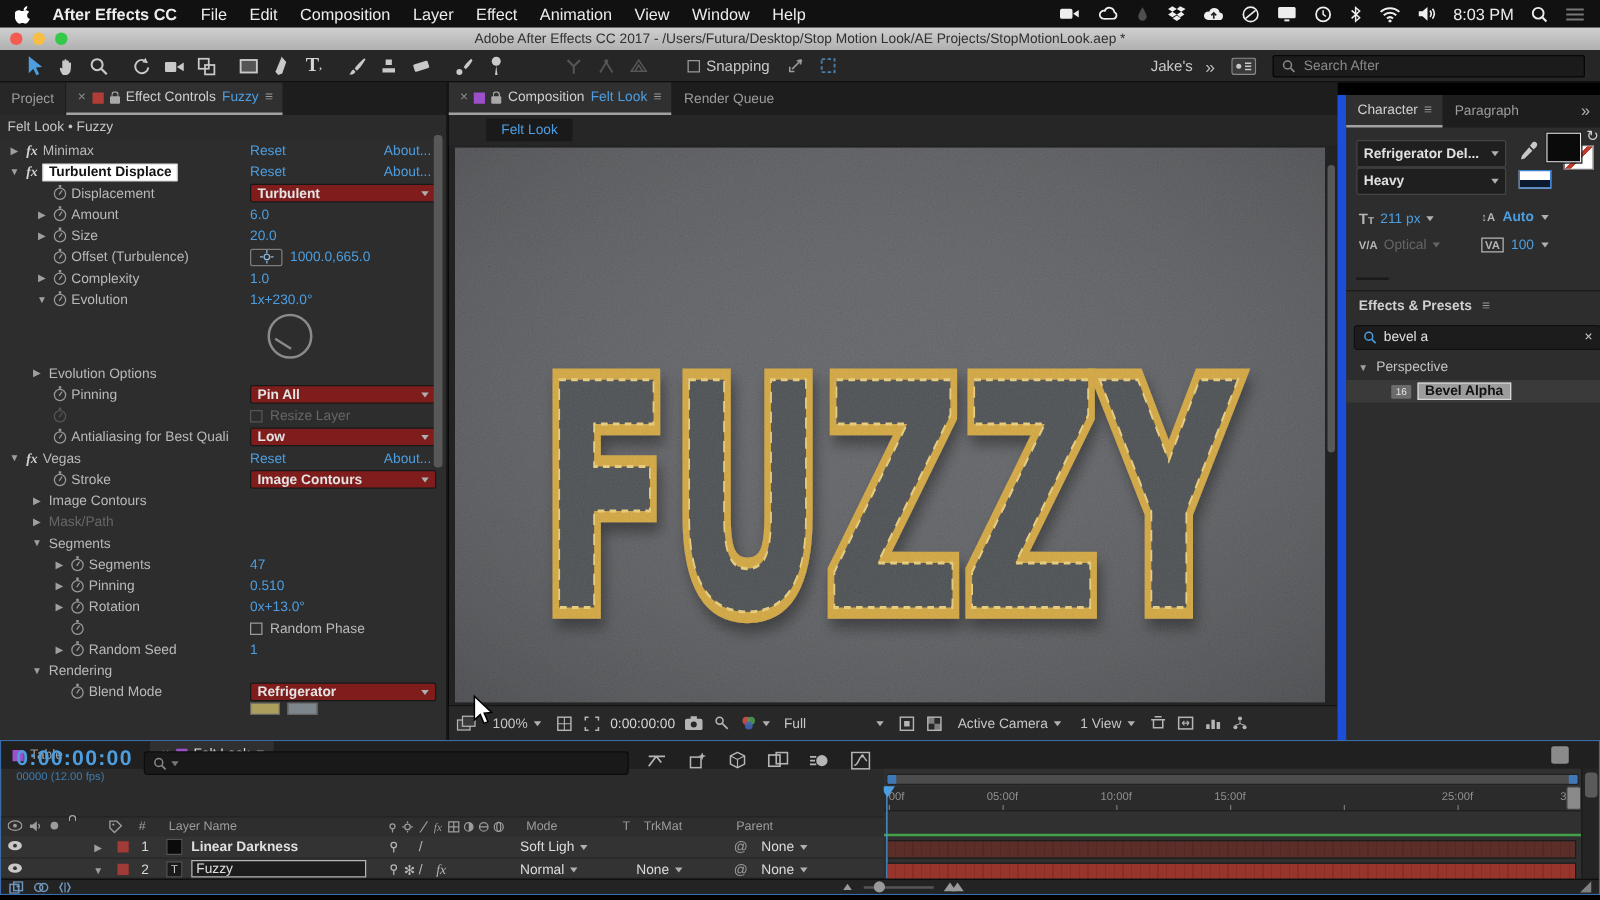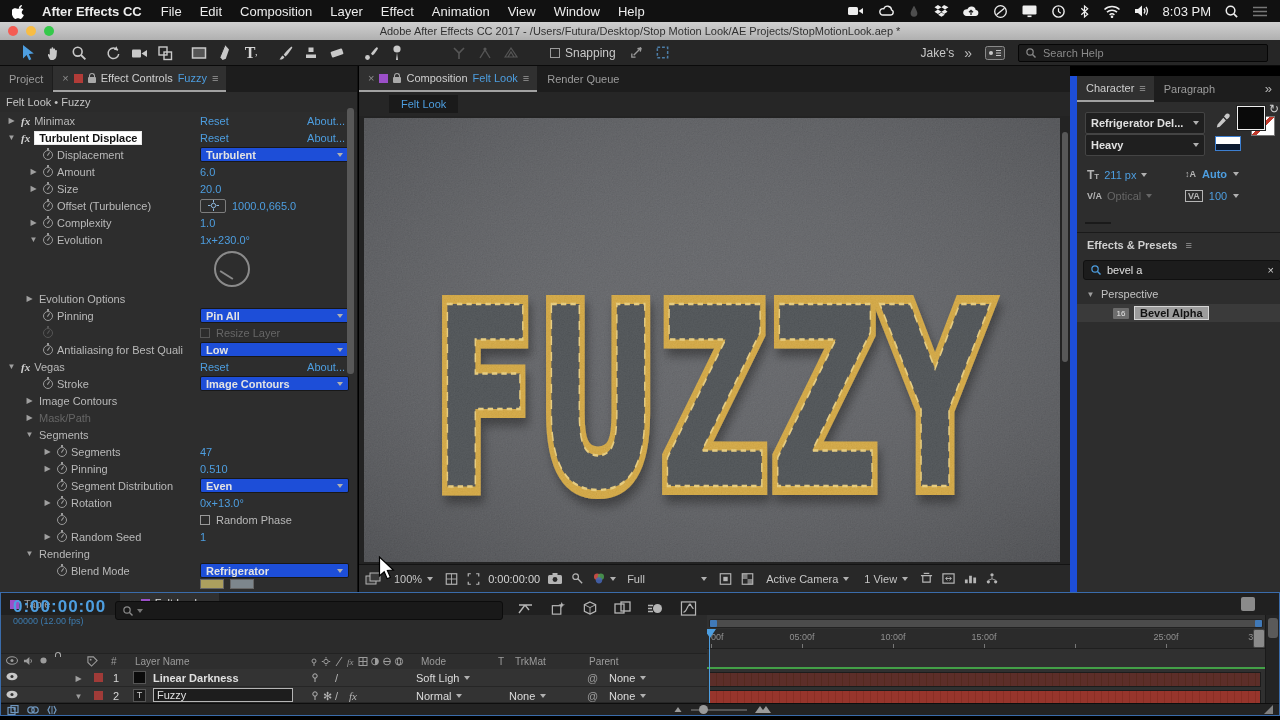--- a/index.html
+++ b/index.html
@@ -45,21 +45,21 @@
 .ec-row.dial-row{height:42px}
 .ec-row.sw-row{height:10px;overflow:hidden}
 .ec-left{display:flex;align-items:center;gap:4px;white-space:nowrap}
 .ec-val{position:absolute;left:200px;right:8px;top:0;height:100%;display:flex;align-items:center;gap:6px}
 .tw{color:#9f9f9f;font-size:8px;width:11px;text-align:center}
 .twsp{width:11px}
 .fxi{font-family:"Liberation Serif",serif;font-style:italic;font-weight:bold;color:#d2d2d2}
 .chip-sel{background:#ffffff;border:1px solid #e8e8e8;color:#121212;padding:0 4px;font-weight:bold}
 .lnk{color:#4d9ee0}
 .ec-val .ab{margin-left:auto;margin-right:4px}
-.dd{display:flex;align-items:center;justify-content:space-between;width:168px;height:15px;padding:0 5px;background:#1d4ed8;border:1px solid #181818;border-radius:2px;color:#e3e3e3;font-weight:bold}
+.dd{display:flex;align-items:center;justify-content:space-between;width:168px;height:15px;padding:0 5px;background:#7f1d1d;border:1px solid #181818;border-radius:2px;color:#e3e3e3;font-weight:bold}
 .crt{width:0;height:0;border-left:3.5px solid transparent;border-right:3.5px solid transparent;border-top:4px solid #b0b0b0}
 .swx{position:relative;width:10px;height:10px;border:1px solid #9a9a9a;border-radius:50%;flex:0 0 auto}
 .swx:before{content:"";position:absolute;left:3px;top:-3px;width:2px;height:2px;background:#9a9a9a}
 .swx:after{content:"";position:absolute;left:4px;top:1px;width:1px;height:4px;background:#9a9a9a;transform:rotate(35deg)}
 .swx.gr2{border-color:#555}.swx.gr2:before,.swx.gr2:after{background:#555}
 .cb{width:10px;height:10px;border:1px solid #9a9a9a}
 .cb.cbg{border-color:#555}
 .dial{width:36px;height:36px;border:2px solid #8a8a8a;border-radius:50%;position:relative;margin-left:14px}
 .dial:after{content:"";position:absolute;left:3px;top:21px;width:15px;height:2px;background:#8a8a8a;transform:rotate(32deg)}
 .xh{width:26px;height:14px;border:1px solid #7d7d7d;border-radius:2px;display:flex;align-items:center;justify-content:center}
@@ -333,21 +333,21 @@
             <rect x="0.5" y="0.5" width="19" height="13" rx="2" fill="#3a3a3a" stroke="#8a8a8a"></rect>
             <circle cx="6" cy="7" r="2" fill="#c9c9c9"></circle>
             <path d="M11 4.5h5M11 7h5M11 9.5h5" stroke="#c9c9c9" stroke-width="1.2"></path>
           </svg>
         </span>
       <span class="helpsearch">
         <svg width="12" height="12" viewBox="0 0 16 16">
             <circle cx="6.7" cy="6.7" r="4.2" fill="none" stroke="#8a8a8a" stroke-width="1.6"></circle>
             <path d="M10 10l4 4" stroke="#8a8a8a" stroke-width="1.8"></path>
           </svg>
-        <span>Search Help</span>
+        <span>Search After</span>
       </span>
     </span>
   </div>
 
   <div id="ec">
     <div class="panel-tabs">
       <span class="ptab">
           <span>Project</span>
         </span>
       <span class="ptab active">
@@ -557,33 +557,20 @@
           </div>
         </div>
         <div class="ec-row">
           <div class="ec-left" style="padding-left: 42px;">
             <span class="tw">▶</span>
             <span class="swx"></span>
             <span>Pinning</span>
           </div>
           <div class="ec-val">
             <span class="blu">0.510</span>
-          </div>
-        </div>
-        <div class="ec-row">
-          <div class="ec-left" style="padding-left: 42px;">
-            <span class="twsp"></span>
-            <span class="swx"></span>
-            <span>Segment Distribution</span>
-          </div>
-          <div class="ec-val">
-            <div class="dd">
-              <span>Even</span>
-              <span class="crt"></span>
-            </div>
           </div>
         </div>
         <div class="ec-row">
           <div class="ec-left" style="padding-left: 42px;">
             <span class="tw">▶</span>
             <span class="swx"></span>
             <span>Rotation</span>
           </div>
           <div class="ec-val">
             <span class="blu">0x+13.0°</span>

